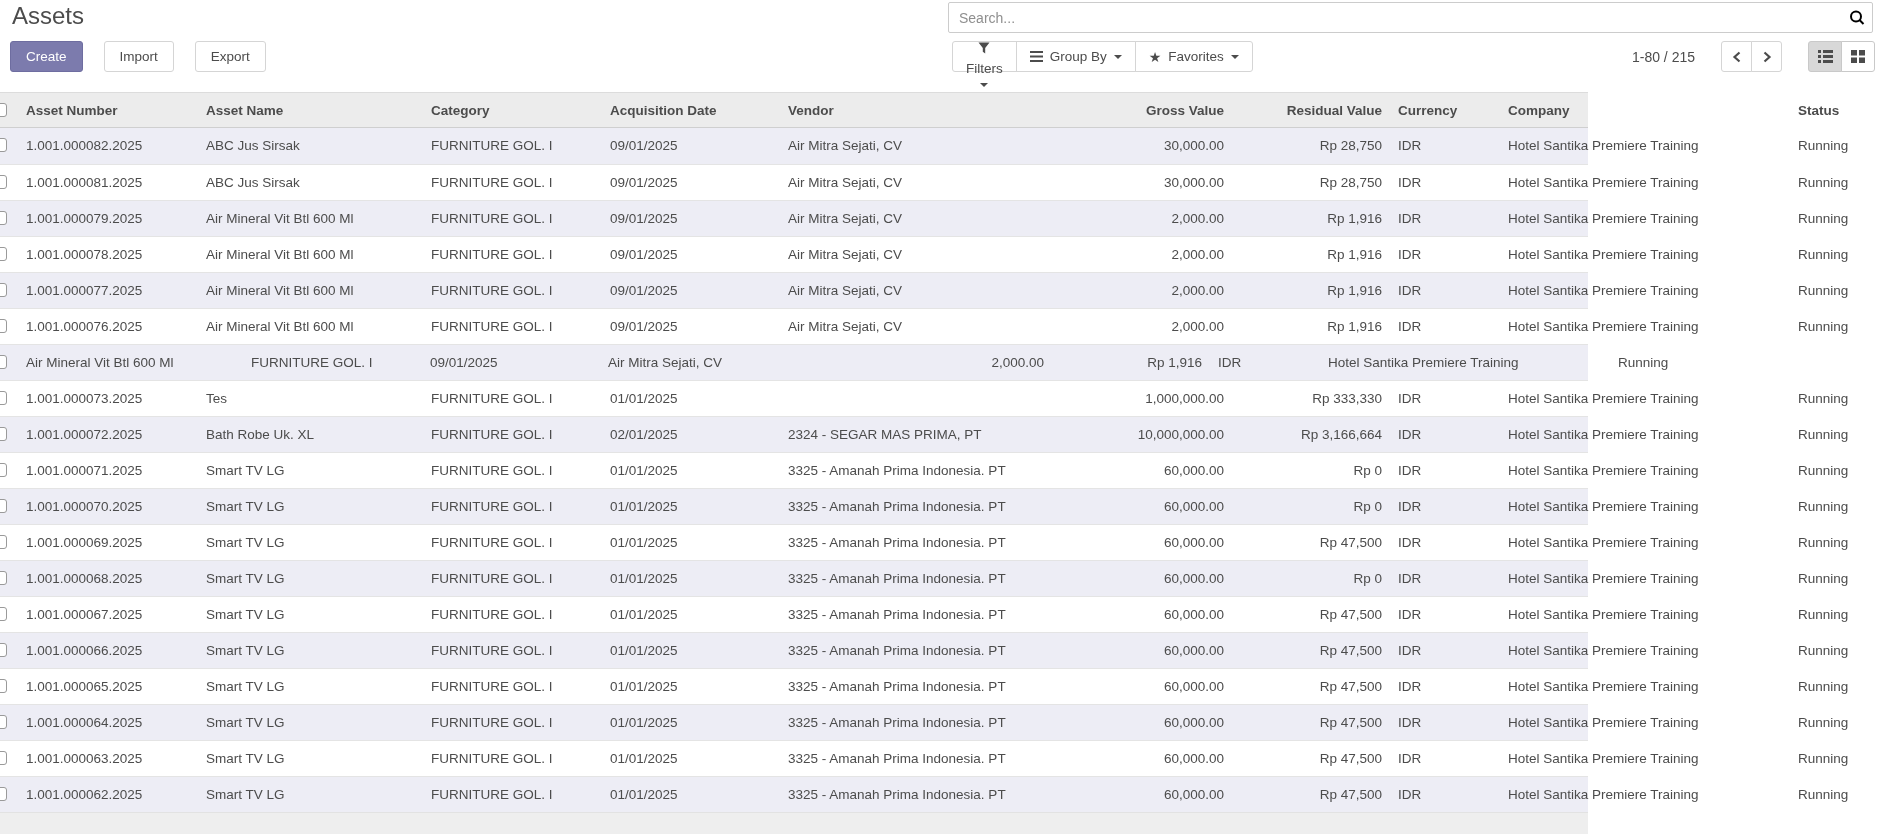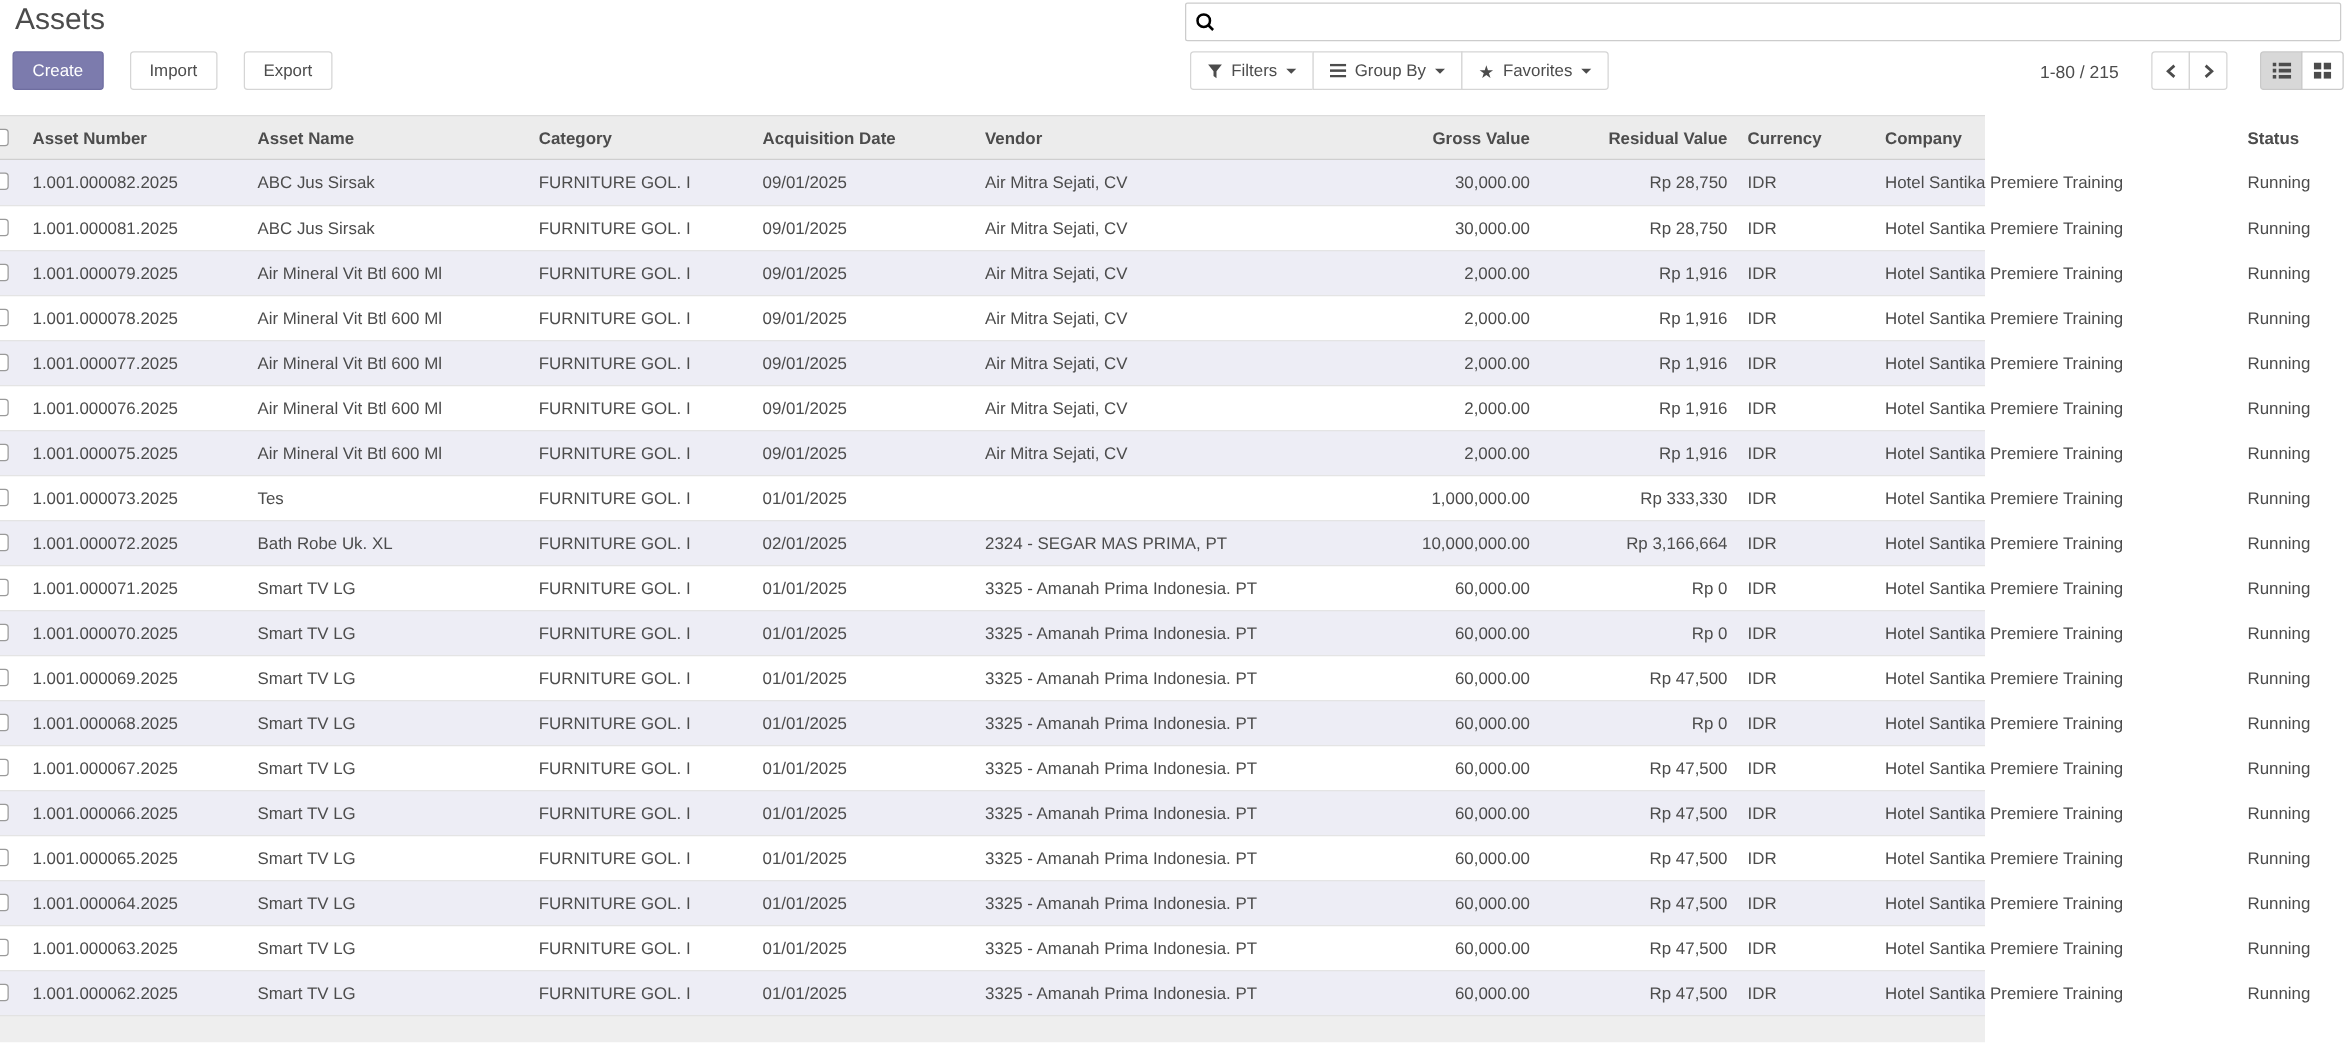--- a/index.html
+++ b/index.html
@@ -31,21 +31,21 @@
     color:var(--text); background:transparent; font-family:inherit; }
   .search-input::placeholder { color:#8f8f8f; }
   .search-icon { width:30px; display:flex; align-items:center; justify-content:center; cursor:pointer; }
 
   .filter-group { position:absolute; left:952px; top:41px; display:flex; }
   .fbtn {
     height:31px; background:#fff; border:1px solid #d5d5d5; padding:0 13px;
     display:flex; align-items:center; gap:7px; font-size:13.5px; color:var(--text);
     margin-left:-1px; cursor:pointer; font-family:inherit;
   }
-  .fbtn:first-child { border-radius:3px 0 0 3px; margin-left:0; }
+  .fbtn:first-child { border-radius:3px 0 0 3px; margin-left:0;flex-direction:column; }
   .fbtn:last-child { border-radius:0 3px 3px 0; }
   .caret { width:0; height:0; border-left:4px solid transparent; border-right:4px solid transparent;
     border-top:4px solid #4c4c4c; display:inline-block; }
   .star { font-size:14px; line-height:1; }
 
   .pager { position:absolute; right:6px; top:41px; display:flex; align-items:center; gap:26px; }
   .pager-range { font-size:14px; color:var(--text); }
   .nav-group, .switch-group { display:flex; }
   .nav-btn {
     width:31px; height:31px; background:#fff; border:1px solid #d5d5d5; margin-left:-1px;
@@ -99,20 +99,21 @@
 <div class="control-panel">
   <div class="o-title">Assets</div>
 
   <div class="btn-row">
     <button class="btn btn-primary">Create</button>
     <button class="btn">Import</button>
     <button class="btn">Export</button>
   </div>
 
   <div class="search-box">
+    <input class="search-input" value="" placeholder="Search..." style="">
     <span class="search-icon">
       <svg width="18" height="18" viewBox="0 0 18 18">
         <circle cx="8" cy="7.5" r="5" fill="none" stroke="#000" stroke-width="2"></circle>
         <line x1="11.5" y1="11" x2="15.5" y2="15" stroke="#000" stroke-width="2"></line>
       </svg>
     </span>
   </div>
 
   <div class="filter-group">
     <button class="fbtn">
@@ -291,21 +292,20 @@
         <div class="cell c-gross">2,000.00</div>
         <div class="cell c-residual">Rp 1,916</div>
         <div class="cell c-currency">IDR</div>
         <div class="cell c-company">Hotel Santika Premiere Training</div>
         <div class="cell c-status">Running</div>
       </div>
       <div class="trow odd">
         <div class="cell c-check">
           <span class="checkbox"></span>
         </div>
-        <div class="cell c-number">1.001.000075.2025</div>
         <div class="cell c-name">Air Mineral Vit Btl 600 Ml</div>
         <div class="cell c-category">FURNITURE GOL. I</div>
         <div class="cell c-date">09/01/2025</div>
         <div class="cell c-vendor">Air Mitra Sejati, CV</div>
         <div class="cell c-gross">2,000.00</div>
         <div class="cell c-residual">Rp 1,916</div>
         <div class="cell c-currency">IDR</div>
         <div class="cell c-company">Hotel Santika Premiere Training</div>
         <div class="cell c-status">Running</div>
       </div>

